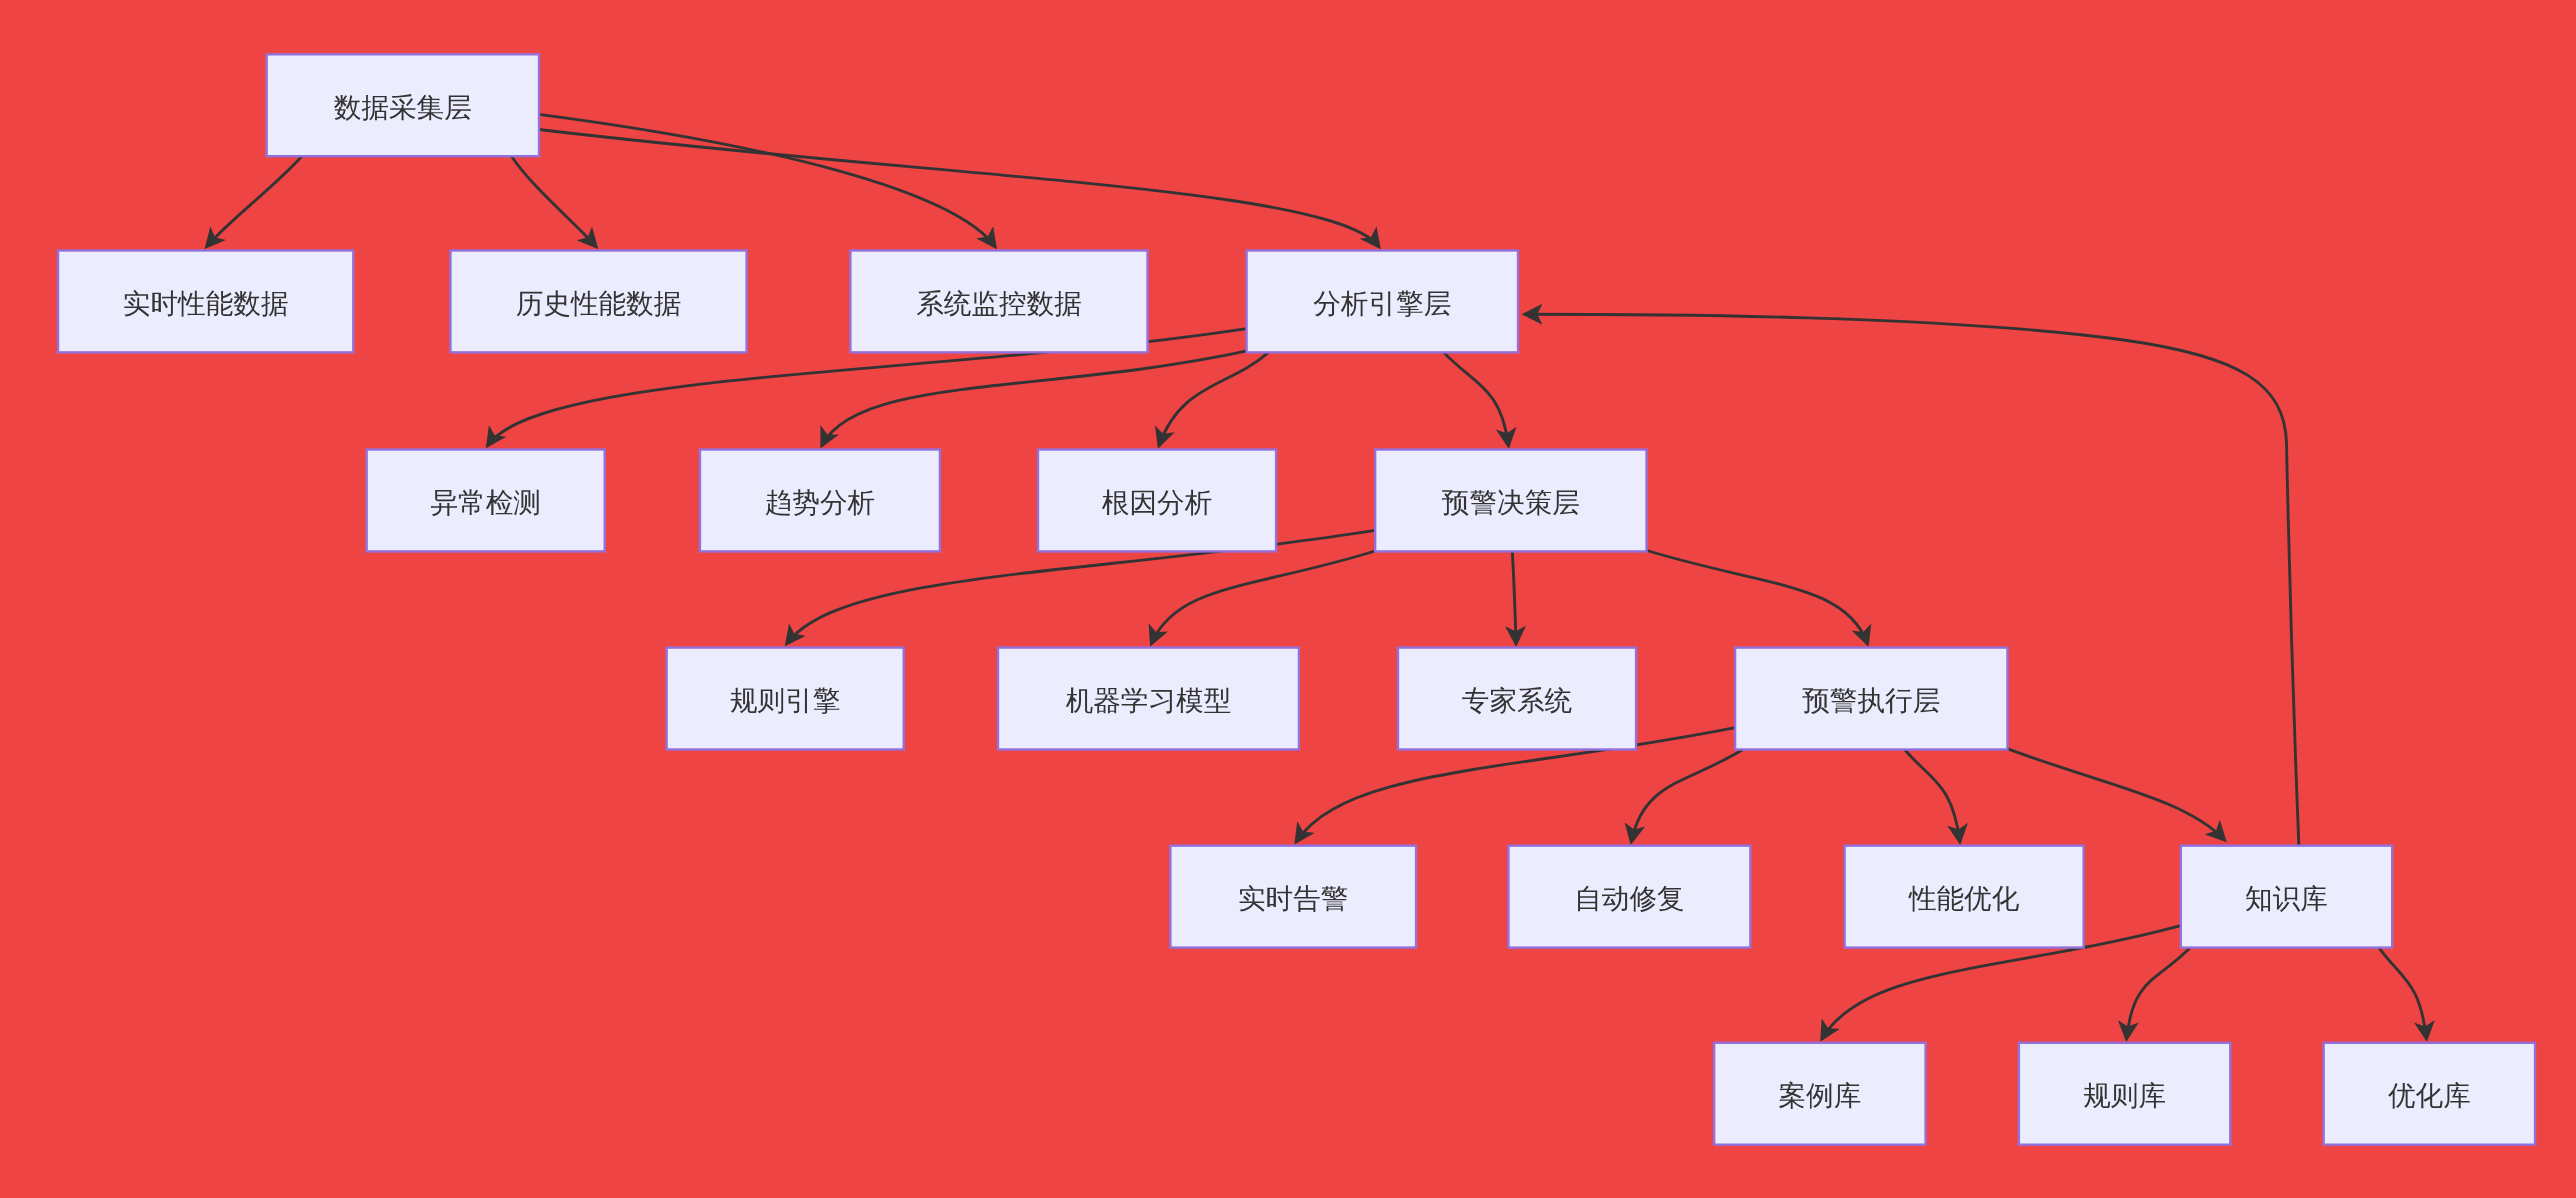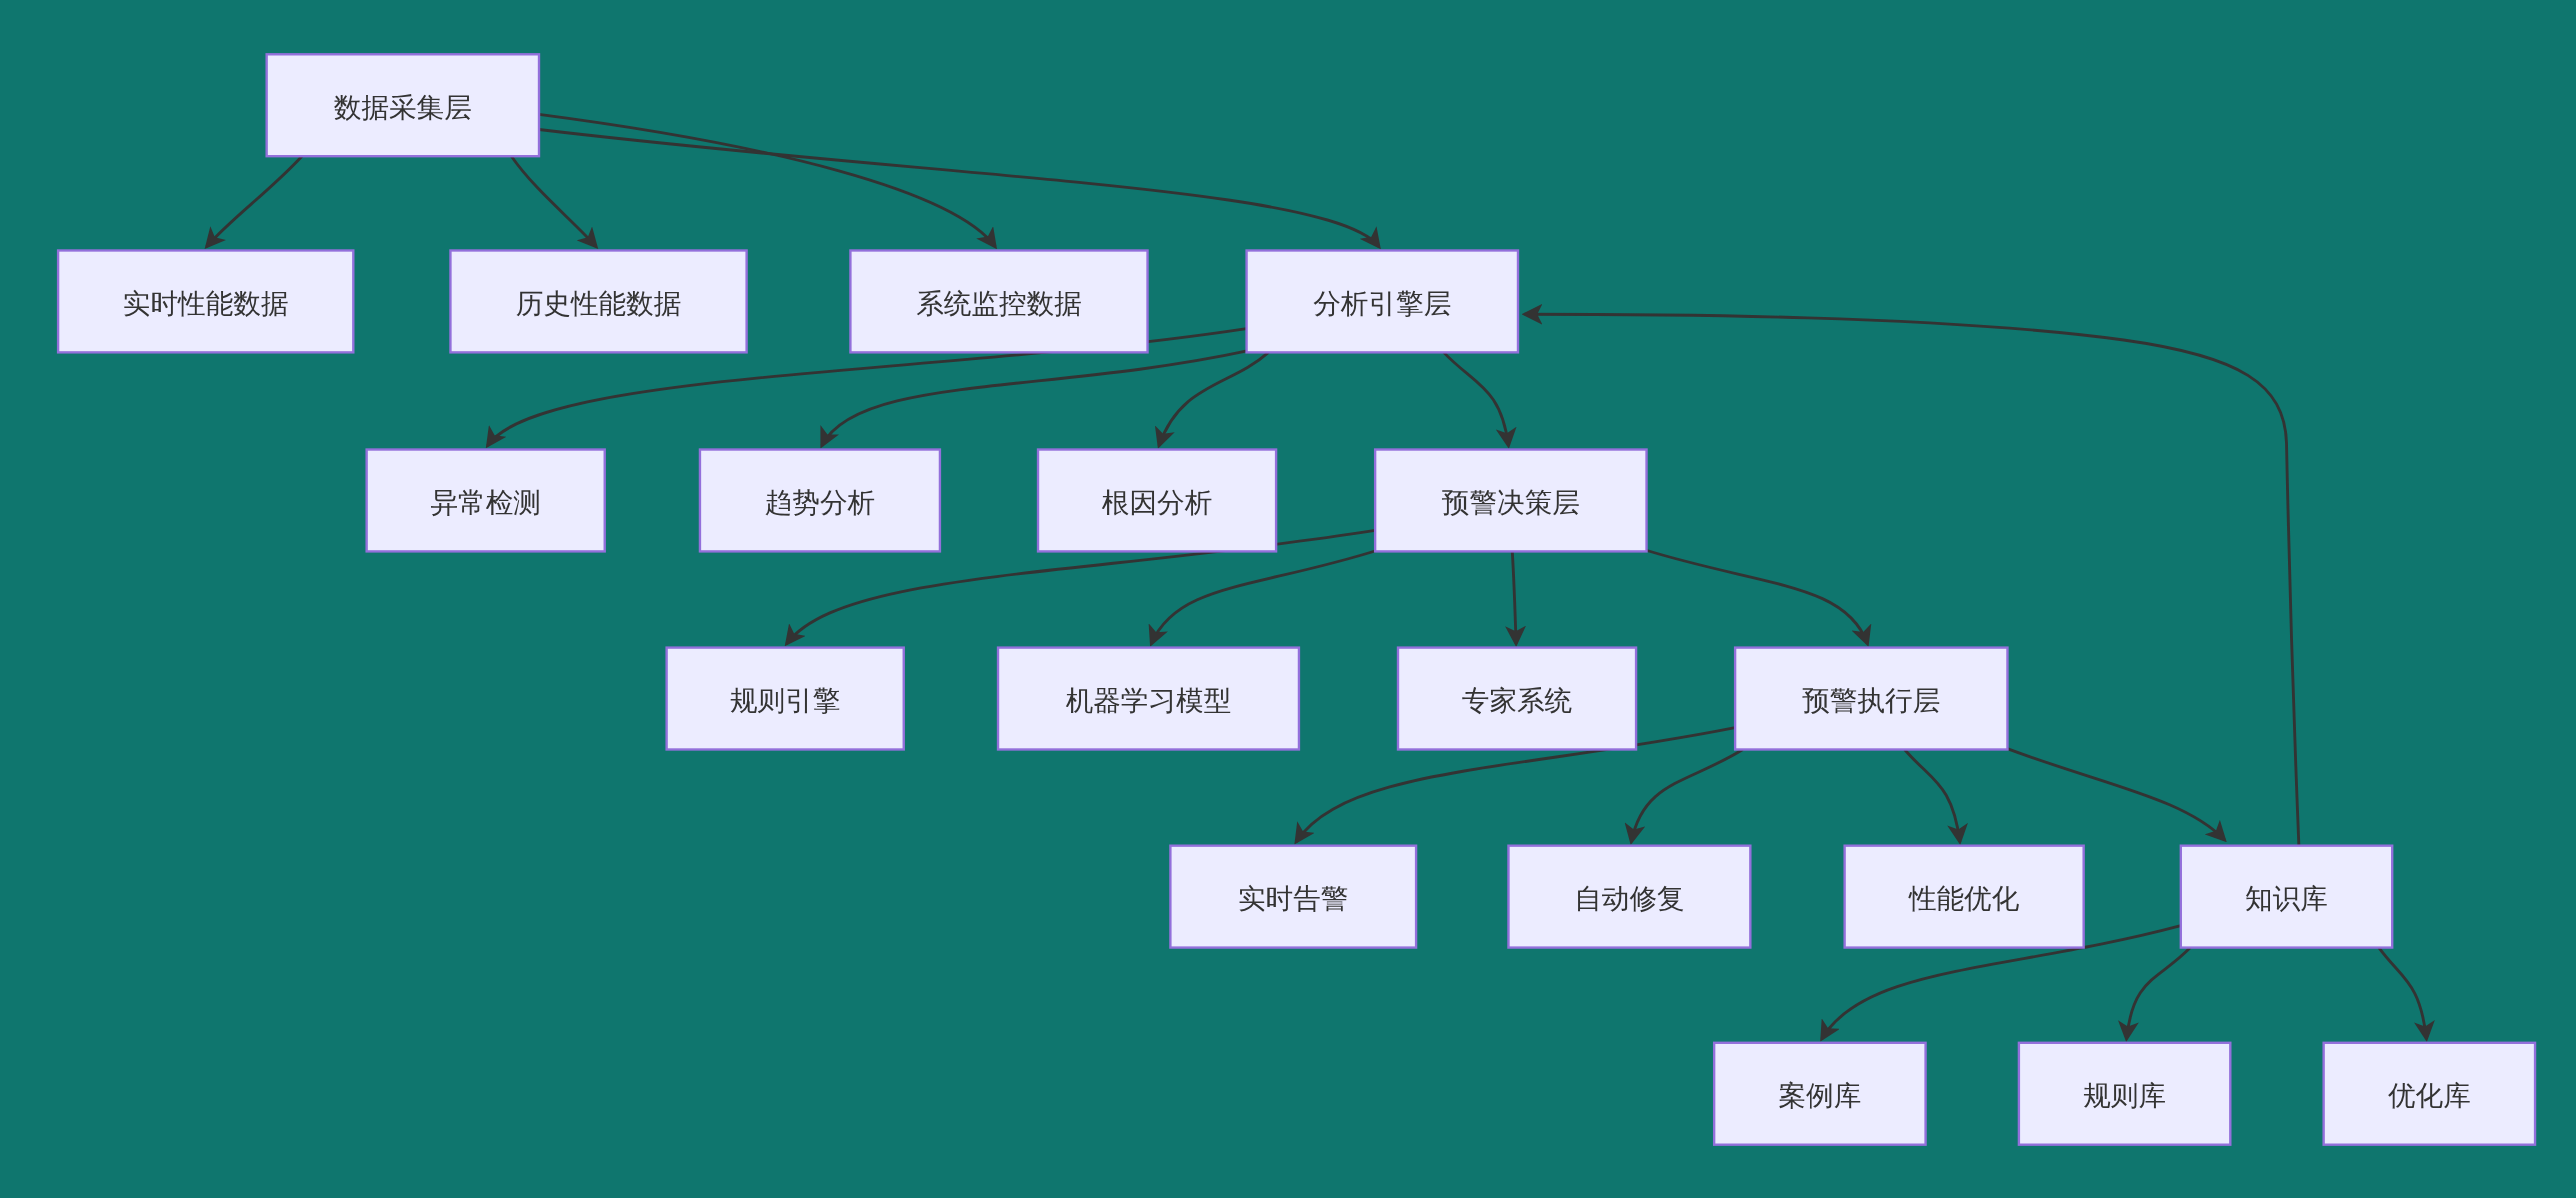--- a/index.html
+++ b/index.html
@@ -4,21 +4,21 @@
 <style>
   html, body {
     margin: 0;
     padding: 0;
     background: #ffffff;
   }
   .canvas-wrap {
     width: 2576px;
     height: 1199px;
     position: relative;
-    background: #0f766e;
+    background: #ef4444;
     overflow: hidden;
   }
   svg {
     display: block;
     font-family: "Liberation Sans", "DejaVu Sans", sans-serif;
   }
   .edge {
     fill: none;
     stroke: #333333;
     stroke-width: 3px;

